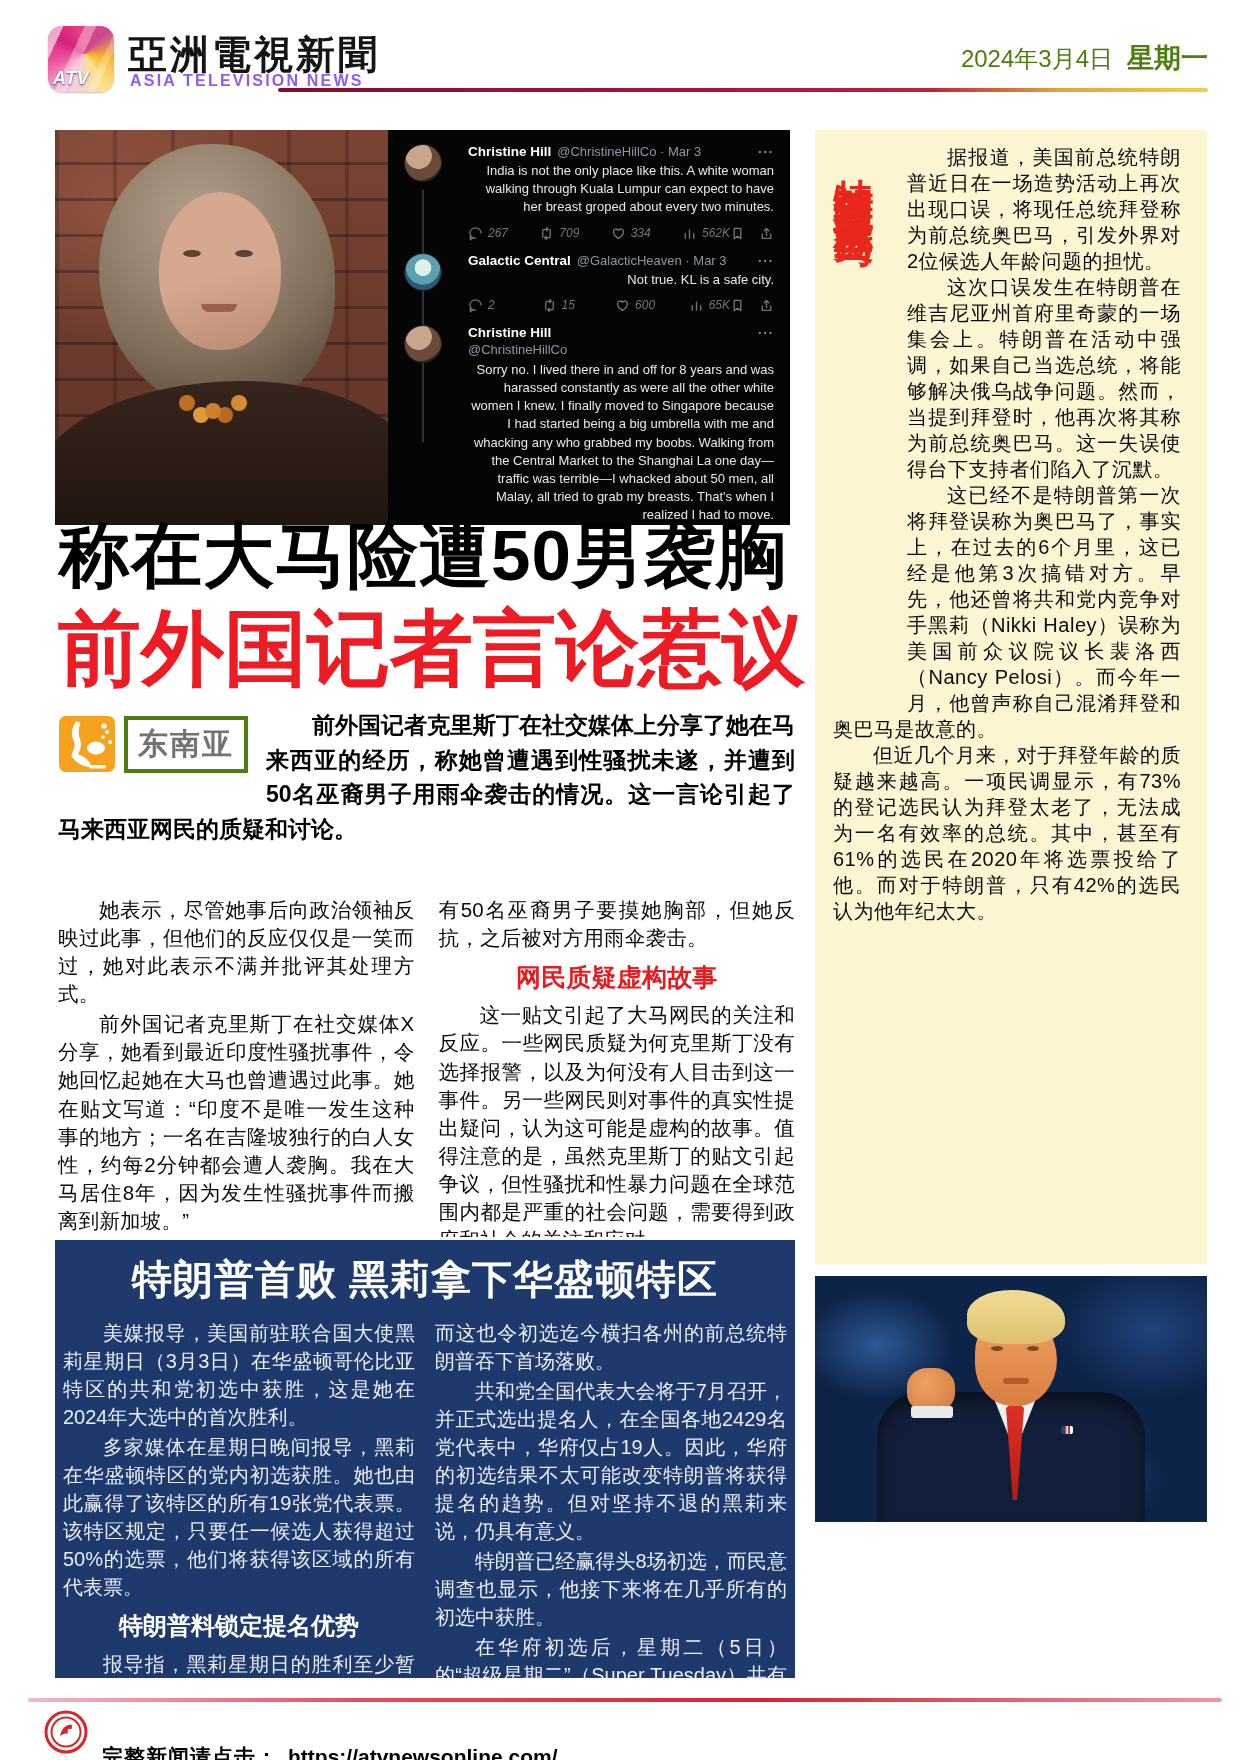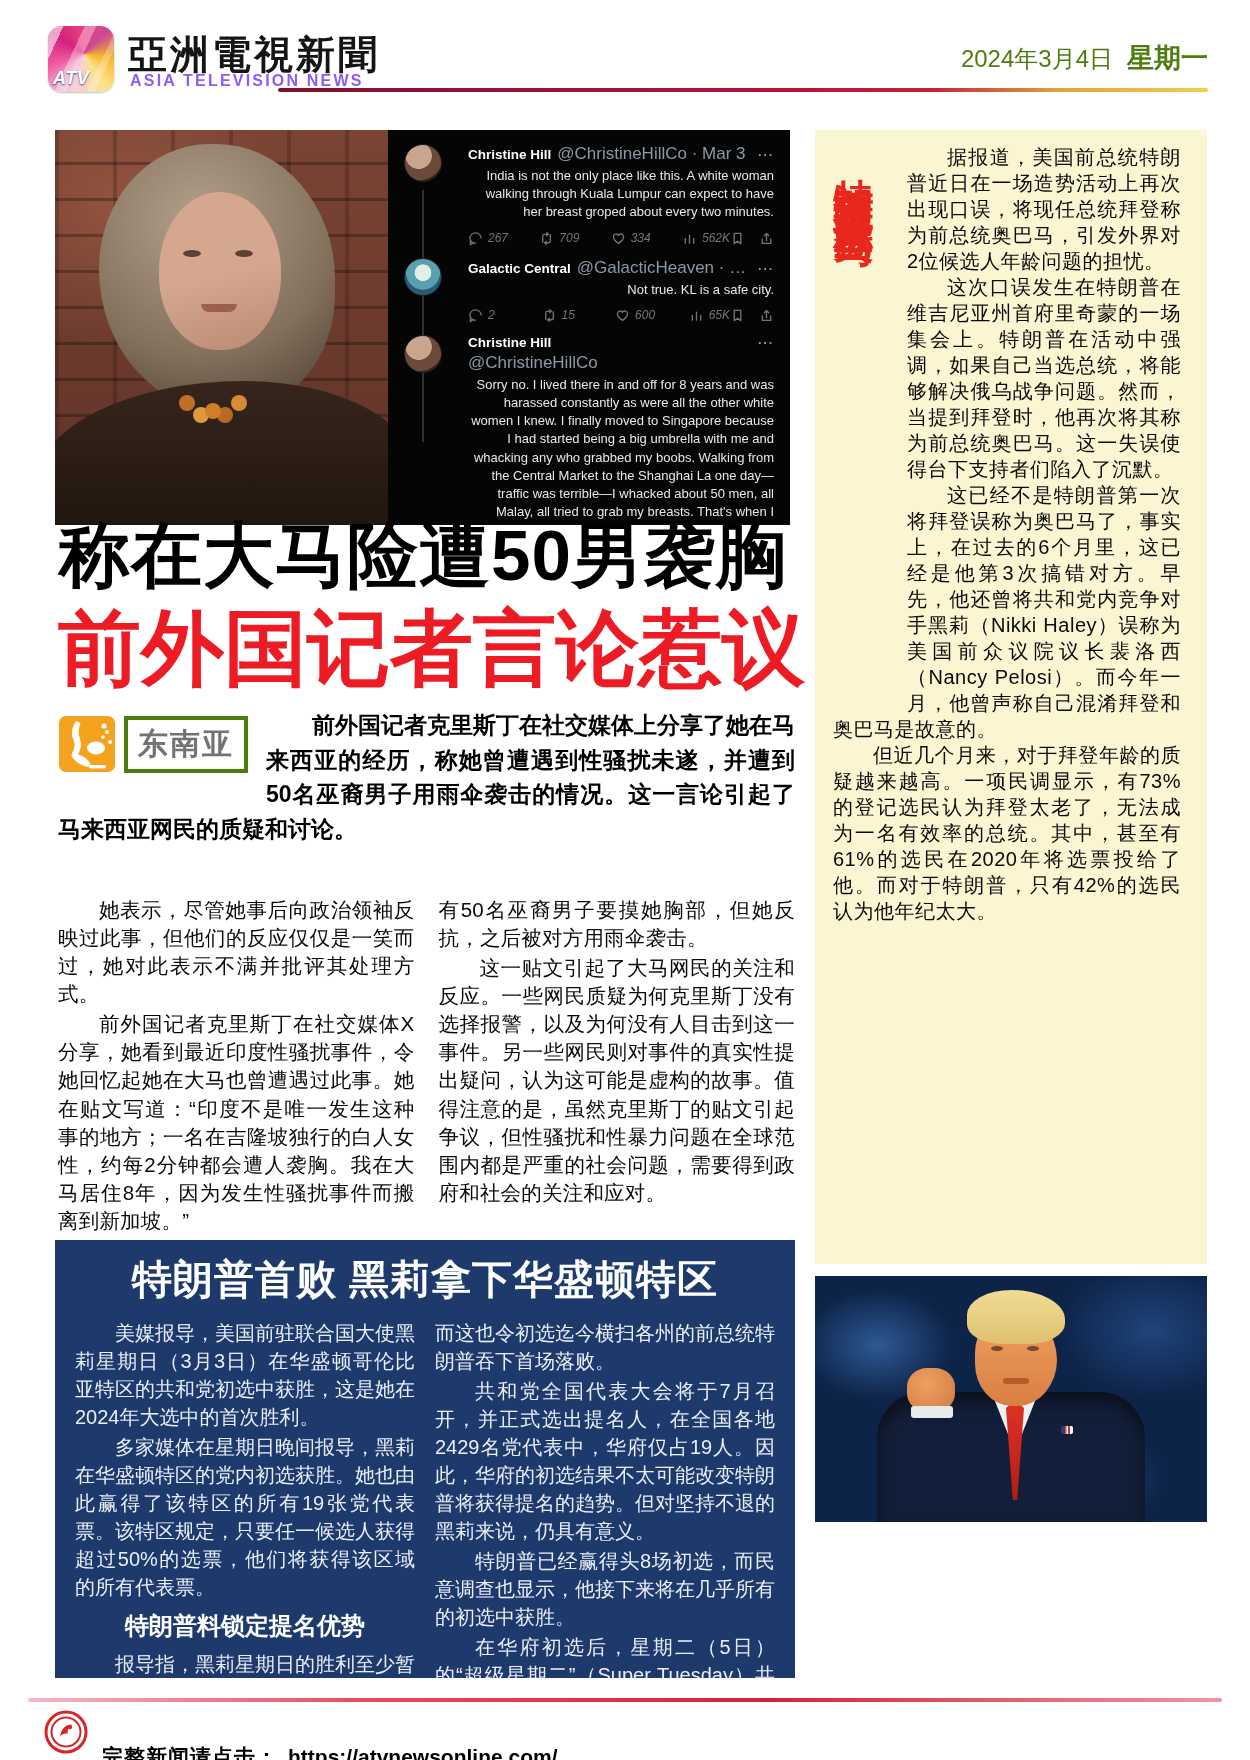--- a/index.html
+++ b/index.html
@@ -51,21 +51,21 @@
   .tweets-panel { position:relative; width:402px; height:100%; background:#050505; color:#e7e9ea;
     padding:14px 16px 10px 16px; font-size:13px; overflow:hidden; }
   .thread-line { position:absolute; left:34px; top:60px; width:2px; height:252px; background:#2f3336; }
   .tweet { position:relative; display:flex; gap:26px; margin-bottom:12px; }
   .avatar { width:38px; height:38px; border-radius:50%; flex:0 0 38px; position:relative; z-index:1; border:1px solid #222; }
   .av-christine { background:radial-gradient(circle at 38% 30%, #caa58d 0 38%, #6b4a3a 40% 72%, #33241c 74%); }
   .av-galactic  { background:radial-gradient(circle at 50% 38%, #dff0e8 0 28%, #5aa0ae 30% 58%, #2a5a78 60%); }
   .tweet-main { flex:1; min-width:0; }
   .tweet-head { display:flex; align-items:baseline; gap:6px; }
   .t-name { font-weight:bold; color:#fff; font-size:13.5px; white-space:nowrap; }
-  .t-handle { color:#8b98a5; font-size:17px; white-space:nowrap; overflow:hidden; text-overflow:ellipsis;text-align:right; }
+  .t-handle { color:#8b98a5; font-size:13px; white-space:nowrap; overflow:hidden; text-overflow:ellipsis;text-align:right; }
   .t-more { margin-left:auto; color:#8b98a5; font-weight:bold; letter-spacing:1px; cursor:pointer; flex:0 0 auto; }
   .t-head-col { display:flex; flex-direction:column; line-height:1.25; }
   .t-body { margin:3px 0 9px; line-height:1.4; color:#e7e9ea;text-align:right; }
   .t-body.mb { margin-bottom:11px; }
   .t-stats { display:flex; align-items:center; color:#71767b; font-size:12px; margin-top:2px; }
   .stat { display:flex; align-items:center; gap:5px; width:86px; cursor:pointer; }
   .stat.views { width:auto; }
   .stat svg, .icon-btn svg { width:15px; height:15px; stroke:#71767b; fill:none; stroke-width:1.4; stroke-linecap:round; stroke-linejoin:round; }
   .icons-right { margin-left:auto; display:flex; gap:14px; }
   .icon-btn { cursor:pointer; display:flex; }
@@ -87,21 +87,21 @@
   
   .cols { position:absolute; left:58px; top:896px; width:737px; height:341px; display:flex; gap:24px;
     font-size:20.5px; line-height:1.37; letter-spacing:.2px; color:#0a0a0a; overflow:hidden; }
   .col { flex:1; min-width:0; }
   .col p { margin:0 0 2px; text-indent:2em; text-align:justify; }
   .col p.cont { text-indent:0; }
   .subhead-red { margin:8px 0 7px; text-align:center; color:#e8191f; font-size:25px; font-weight:900; }
 
   
   .blue-box { position:absolute; left:55px; top:1240px; width:740px; height:438px; background:#1e3a6c;
-    color:#e9eef7; padding:8px 20px 10px; overflow:hidden; }
+    color:#e9eef7; padding:8px 8px 10px; overflow:hidden; }
   .blue-head { margin:4px 0 12px; text-align:center; font-size:40px; font-weight:900; color:#fff; letter-spacing:1px; white-space:nowrap; }
   .blue-cols { display:flex; gap:20px; font-size:20px; line-height:1.4; }
   .blue-col { flex:1; min-width:0; }
   .blue-col p { margin:0 0 2px; text-indent:2em; text-align:justify; }
   .blue-col p.cont { text-indent:0; }
   .subhead-white { margin:8px 0 7px; text-align:center; font-weight:900; font-size:24px; color:#fff; }
 
   
   .sidebar { position:absolute; left:815px; top:130px; width:392px; height:1134px; background:#fbf5d2;
     padding:14px 26px 8px 18px; overflow:hidden; }
@@ -314,20 +314,21 @@
   </div>
 
   <section class="cols">
     <div class="col">
       <p>她表示，尽管她事后向政治领袖反映过此事，但他们的反应仅仅是一笑而过，她对此表示不满并批评其处理方式。</p>
       <p>前外国记者克里斯丁在社交媒体X分享，她看到最近印度性骚扰事件，令她回忆起她在大马也曾遭遇过此事。她在贴文写道：“印度不是唯一发生这种事的地方；一名在吉隆坡独行的白人女性，约每2分钟都会遭人袭胸。我在大马居住8年，因为发生性骚扰事件而搬离到新加坡。”</p>
       <p>据克里斯丁的描述，她当时从中央艺术坊走回去香格里拉酒店时，约30分钟路程，期间</p>
     </div>
     <div class="col">
       <p class="cont">有50名巫裔男子要摸她胸部，但她反抗，之后被对方用雨伞袭击。</p>
+      <h3 class="subhead-red">网民质疑虚构故事</h3>
       <p>这一贴文引起了大马网民的关注和反应。一些网民质疑为何克里斯丁没有选择报警，以及为何没有人目击到这一事件。另一些网民则对事件的真实性提出疑问，认为这可能是虚构的故事。值得注意的是，虽然克里斯丁的贴文引起争议，但性骚扰和性暴力问题在全球范围内都是严重的社会问题，需要得到政府和社会的关注和应对。</p>
     </div>
   </section>
 
   <section class="blue-box">
     <h2 class="blue-head">特朗普首败 黑莉拿下华盛顿特区</h2>
     <div class="blue-cols">
       <div class="blue-col">
         <p>美媒报导，美国前驻联合国大使黑莉星期日（3月3日）在华盛顿哥伦比亚特区的共和党初选中获胜，这是她在2024年大选中的首次胜利。</p>
         <p>多家媒体在星期日晚间报导，黑莉在华盛顿特区的党内初选获胜。她也由此赢得了该特区的所有19张党代表票。该特区规定，只要任一候选人获得超过50%的选票，他们将获得该区域的所有代表票。</p>

